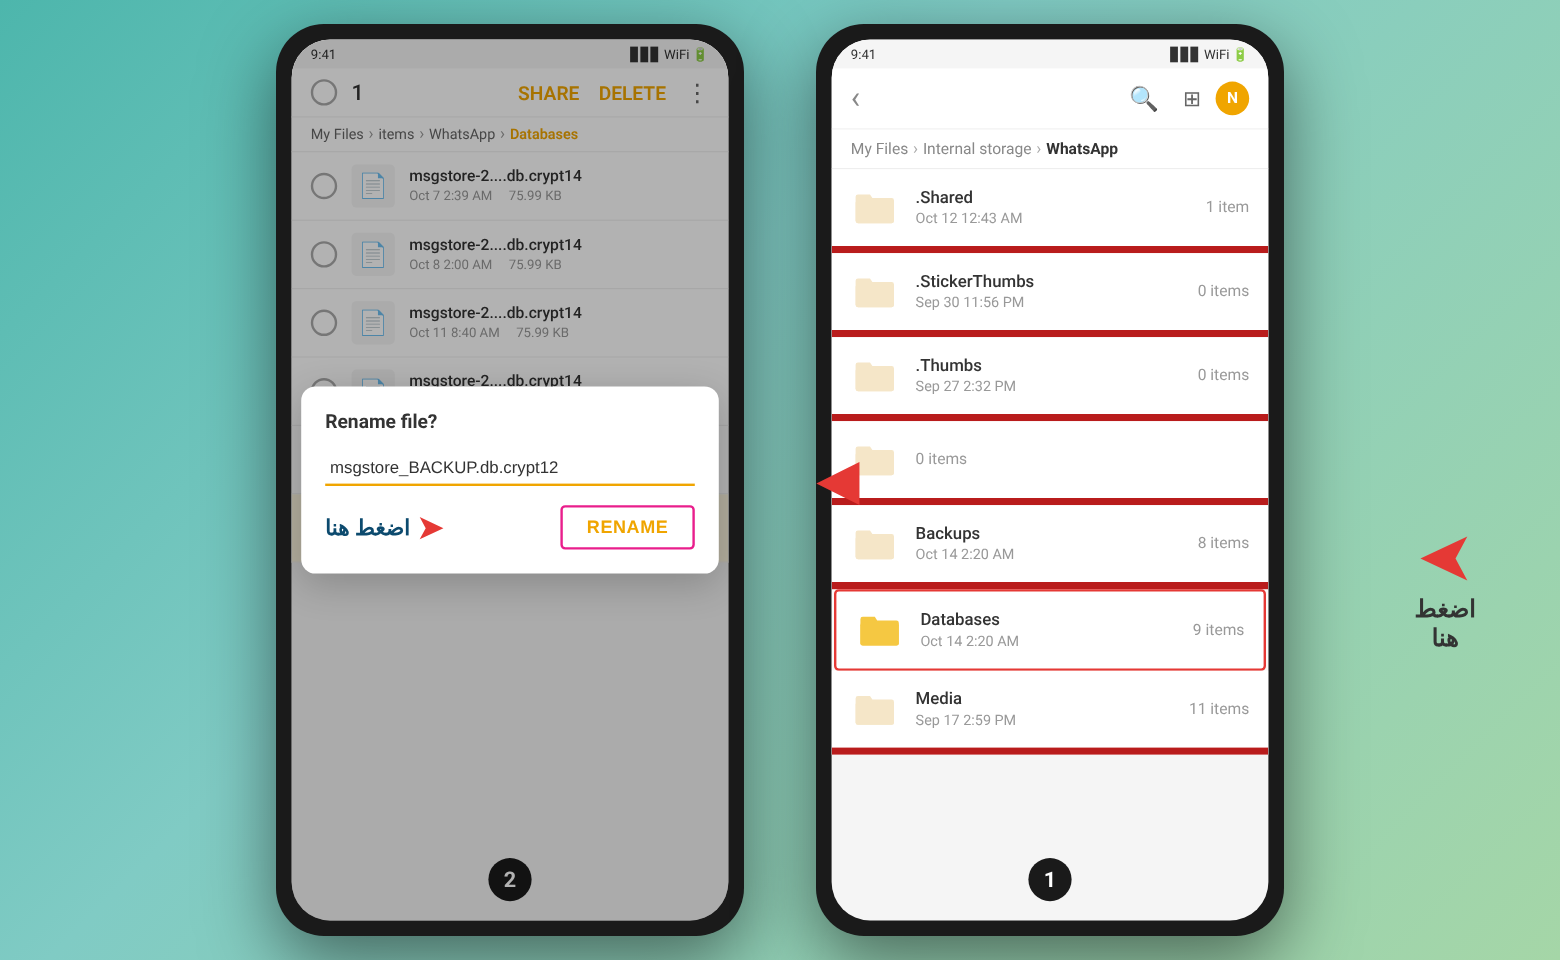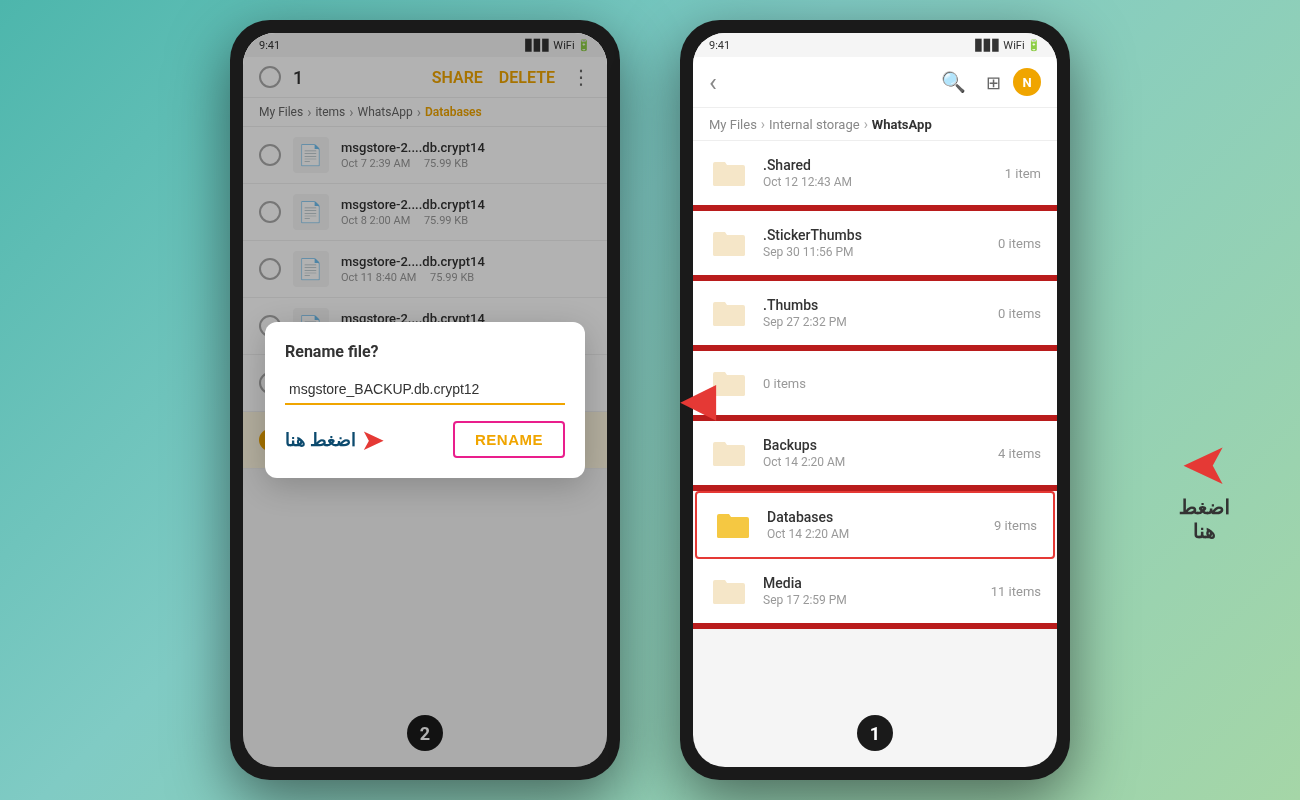--- a/index.html
+++ b/index.html
@@ -182,21 +182,21 @@
       display: flex;
       align-items: center;
       justify-content: center;
       z-index: 10;
     }
 
     .dialog {
       background: #fff;
       border-radius: 12px;
       padding: 20px;
-      width: 320px;
+      width: 348px;
       box-shadow: 0 8px 32px rgba(0,0,0,0.2);
     }
 
     .dialog-title {
       font-size: 16px;
       font-weight: 700;
       color: #333;
       margin-bottom: 14px;
     }
 
@@ -571,21 +571,21 @@
           <div class="folder-icon">
             <svg class="folder-svg" viewBox="0 0 36 30">
               <path d="M2 6 Q2 4 4 4 L14 4 L16 7 L32 7 Q34 7 34 9 L34 26 Q34 28 32 28 L4 28 Q2 28 2 26 Z" class="folder-color-light"></path>
               <rect x="2" y="9" width="32" height="19" rx="2" class="folder-color-light"></rect>
             </svg>
           </div>
           <div class="folder-info">
             <div class="folder-name">Backups</div>
             <div class="folder-date">Oct 14 2:20 AM</div>
           </div>
-          <span class="folder-count">4 items</span>
+          <span class="folder-count">8 items</span>
         </div>
 
         <div class="folder-item highlighted">
           <div class="folder-icon">
             <svg class="folder-svg" viewBox="0 0 36 30">
               <path d="M2 6 Q2 4 4 4 L14 4 L16 7 L32 7 Q34 7 34 9 L34 26 Q34 28 32 28 L4 28 Q2 28 2 26 Z" fill="#f5c842"></path>
               <rect x="2" y="9" width="32" height="19" rx="2" fill="#f5c842"></rect>
             </svg>
           </div>
           <div class="folder-info">

